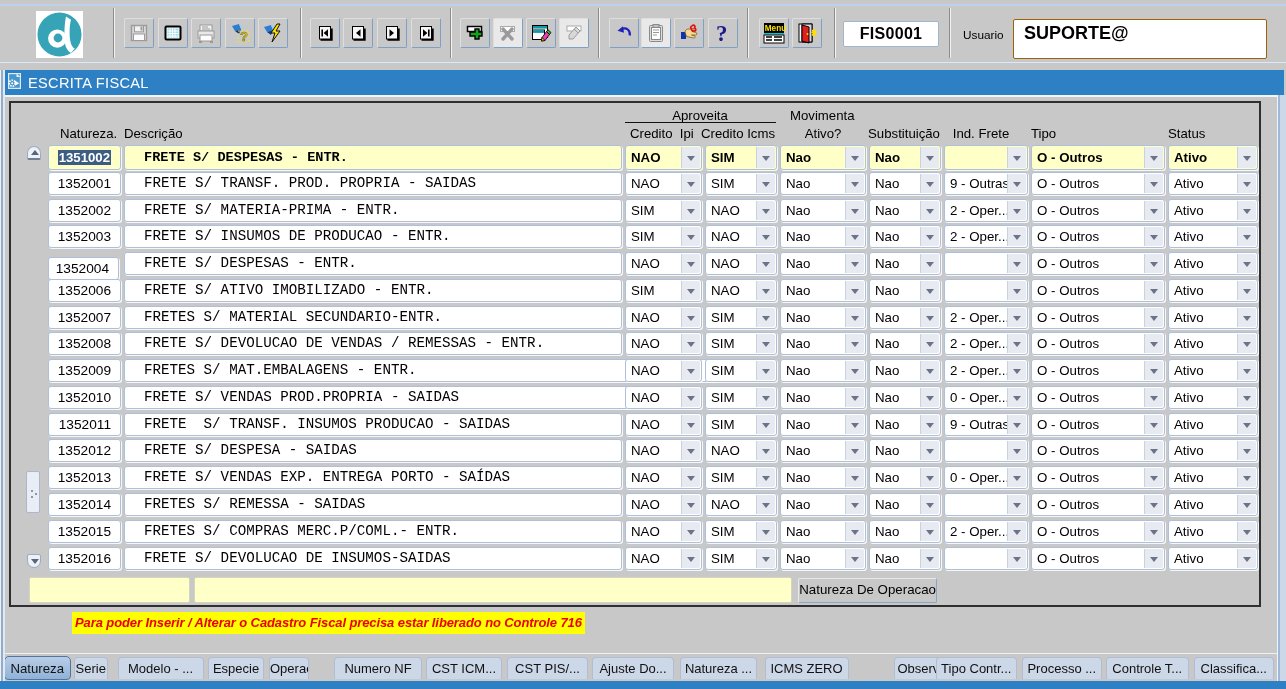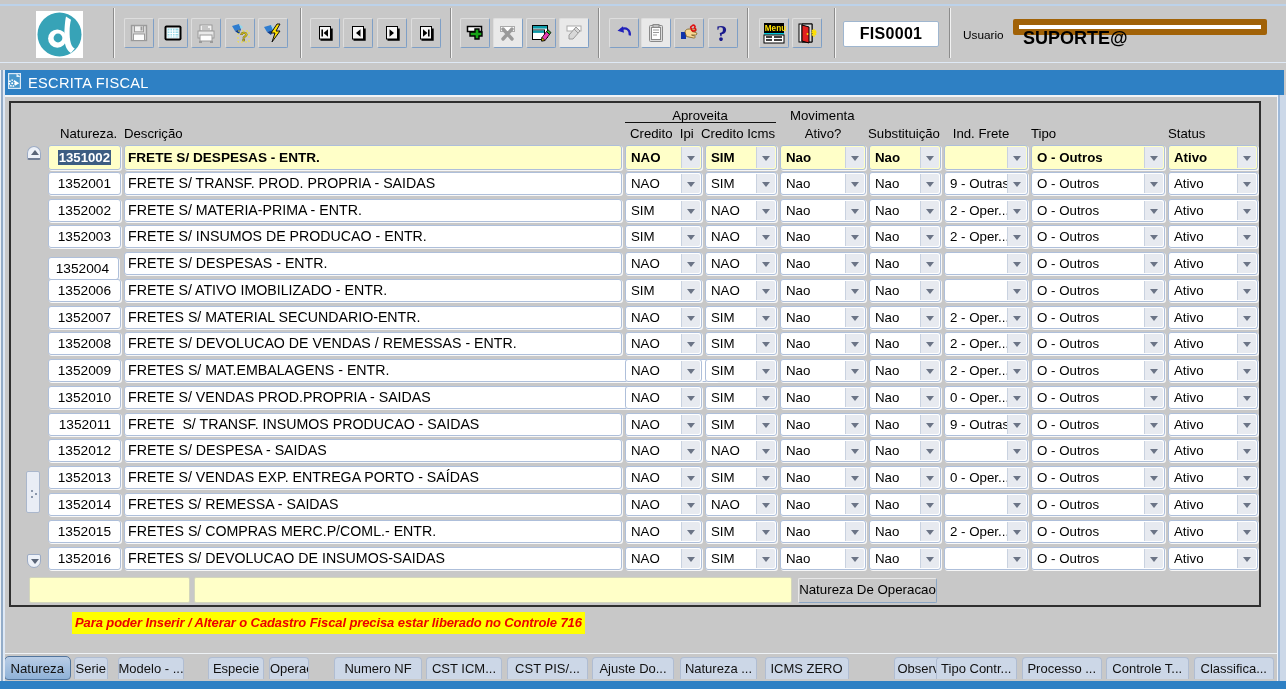--- a/index.html
+++ b/index.html
@@ -6,54 +6,54 @@
 .abs{position:absolute;}
 
 #topblue{left:0;top:4px;width:1286px;height:2px;background:#bcd2ea;}
 #toolbot{left:0;top:62px;width:1286px;height:1px;background:#dfe9f5;}
 .sep{top:8px;width:2px;height:50px;border-left:1px solid #8c8c8c;border-right:1px solid #f2f2f2;}
 .tbtn{top:18px;width:30px;height:30px;border:1px solid;border-color:#dedede #7e9fc6 #7e9fc6 #dedede;border-radius:2px;display:flex;align-items:center;justify-content:center;}
 .tbtn.lite{background:#e9e9e9;}
 #logo{left:36px;top:11px;width:47px;height:47px;background:#fff;display:flex;align-items:center;justify-content:center;}
 #fisbox{left:843px;top:21px;width:96px;height:26px;background:#fff;border:1px solid #9fb6cf;border-radius:2px;text-align:center;font-weight:bold;font-size:16px;line-height:24px;letter-spacing:.3px;}
 #usrlab{left:963px;top:28px;font-size:11.8px;color:#000;}
-#usrbox{left:1013px;top:19px;width:254px;height:16px;background:#fff;border:6px solid #a16207;border-radius:2px;font-weight:bold;font-size:18px;line-height:27px;padding-left:4px;letter-spacing:0;}
+#usrbox{left:1013px;top:19px;width:254px;height:40px;background:#fff;border:1px solid #a16207;border-radius:2px;font-weight:bold;font-size:18px;line-height:27px;padding-left:10px;letter-spacing:0;}
 
 #title{left:2px;top:70px;width:1282px;height:25px;background:#2e80c4;color:#fff;font-size:14.6px;letter-spacing:.3px;}
 #title .txt{position:absolute;left:26px;top:5px;}
 #title .ico{position:absolute;left:6px;top:3px;}
 #subline{left:2px;top:95px;width:1282px;height:2px;background:#f2f4f6;}
 
 #panel{left:9px;top:101px;width:1252px;height:506px;border:2px solid #2f2f2f;background:#c8c8c8;}
 
 .hlab{font-size:13.2px;color:#000;white-space:pre;}
 #apr-line{left:625px;top:122px;width:151px;height:1px;background:#111;}
 
 .cell{position:absolute;height:23px;background:#fff;border:1px solid #aebfda;border-radius:3px;box-shadow:1px 1px 0 rgba(255,255,255,.85);font-size:13.7px;color:#000;white-space:pre;overflow:hidden;line-height:21px;}
 .sel .cell{height:25px;background:#ffffc8;font-weight:bold;line-height:23px;}
 .cnat{text-align:right;padding-right:9px;}
-.cdesc{padding-left:3px;font-size:14.2px;}
+.cdesc{padding-left:19px;font-size:14.2px;font-family:Liberation Mono, monospace;}
 .sel .cdesc{font-size:13.6px;}
 .dd{padding-left:5px;padding-right:20px;font-size:13.3px;}
 .dd .arr{position:absolute;right:1px;top:1px;bottom:1px;width:19px;background:#e7eaf0;border-left:1px solid #c9d2e0;border-radius:0 2px 2px 0;}
 .dd .arr:after{content:"";position:absolute;left:5px;top:8px;border-left:4.5px solid transparent;border-right:4.5px solid transparent;border-top:5px solid #6b7486;}
 .sel .dd .arr:after{top:9px;}
 #natsel{background:#3c5c82;color:#fff;padding:0 1px;font-size:13.2px;}
 
 .sw{position:absolute;left:27px;width:14px;background:#edf1f8;border:1px solid #9cabc4;}
 .sw:after{content:"";position:absolute;left:2.5px;border-left:4px solid transparent;border-right:4px solid transparent;}
 #swup{top:146px;height:14px;border-radius:7px 7px 2px 2px;border-bottom:2px solid #707d94;}
 #swup:after{top:3px;border-bottom:5px solid #5a6578;}
 #swdn{top:554px;height:14px;border-radius:2px 2px 7px 7px;}
 #swdn:after{top:4px;border-top:5px solid #5a6578;}
 #swth{position:absolute;left:26px;top:471px;width:14px;height:42px;background:#e9edf5;border:1px solid #aab7cc;border-radius:2px;}
 #swth i{position:absolute;width:2px;height:2px;background:#8a96ab;}
 
 .ybox{position:absolute;top:577px;height:26px;background:#ffffc8;border:1px solid #d3d6bd;border-radius:2px;}
-#ndo{left:798px;top:578px;width:139px;height:25px;background:#c8c8c8;border:1px solid;border-color:#e8e8e8 #8ba6c4 #8ba6c4 #e8e8e8;border-radius:2px;font-size:13.3px;text-align:center;line-height:22px;}
+#ndo{left:798px;top:578px;width:139px;height:25px;background:#c8c8c8;border:1px solid;border-color:#e8e8e8 #8ba6c4 #8ba6c4 #e8e8e8;border-radius:2px;font-size:13.3px;text-align:right;line-height:22px;}
 #warn{left:72px;top:612px;background:#ffff00;color:#ec0000;font-weight:bold;font-style:italic;font-size:13px;padding:3px 3px 4px 3px;letter-spacing:-0.1px;}
 
 #tabsline{left:0;top:653px;width:1286px;height:1px;background:#eef2f6;}
 .tab{top:657px;height:22px;background:#ccd7e7;border:1px solid #b0bdd2;border-bottom:none;border-radius:4px 4px 0 0;font-size:13px;color:#111;line-height:21px;white-space:nowrap;text-align:center;overflow:hidden;}
 .tab.act{top:656px;height:24px;background:linear-gradient(#b9cde6,#8fb2d8);border:1px solid #53759c;border-radius:5px 5px 4px 4px;line-height:23px;font-size:13.2px;}
 #botblue{left:0;top:681px;width:1286px;height:8px;background:#2e80c4;}
 </style></head><body>
 <div class="abs" id="topblue"></div>
 <div class="abs" id="toolbot"></div>
 <div class="abs sep" style="left:113px"></div>
@@ -413,37 +413,37 @@
 <div class="cell dd" style="left:625px;top:520px;width:77px">NAO<span class="arr"></span></div>
 <div class="cell dd" style="left:705px;top:520px;width:72px">SIM<span class="arr"></span></div>
 <div class="cell dd" style="left:780px;top:520px;width:86px">Nao<span class="arr"></span></div>
 <div class="cell dd" style="left:869px;top:520px;width:72px">Nao<span class="arr"></span></div>
 <div class="cell dd" style="left:944px;top:520px;width:84px">2 - Oper...<span class="arr"></span></div>
 <div class="cell dd" style="left:1031px;top:520px;width:134px">O - Outros<span class="arr"></span></div>
 <div class="cell dd" style="left:1168px;top:520px;width:90px">Ativo<span class="arr"></span></div>
 </div>
 <div class="row">
 <div class="cell cnat" style="left:48px;top:547px;width:73px">1352016</div>
-<div class="cell cdesc" style="left:124px;top:547px;width:498px">FRETES S/ DEVOLUCAO DE INSUMOS-SAIDAS</div>
+<div class="cell cdesc" style="left:124px;top:547px;width:498px">FRETE S/ DEVOLUCAO DE INSUMOS-SAIDAS</div>
 <div class="cell dd" style="left:625px;top:547px;width:77px">NAO<span class="arr"></span></div>
 <div class="cell dd" style="left:705px;top:547px;width:72px">SIM<span class="arr"></span></div>
 <div class="cell dd" style="left:780px;top:547px;width:86px">Nao<span class="arr"></span></div>
 <div class="cell dd" style="left:869px;top:547px;width:72px">Nao<span class="arr"></span></div>
 <div class="cell dd" style="left:944px;top:547px;width:84px"><span class="arr"></span></div>
 <div class="cell dd" style="left:1031px;top:547px;width:134px">O - Outros<span class="arr"></span></div>
 <div class="cell dd" style="left:1168px;top:547px;width:90px">Ativo<span class="arr"></span></div>
 </div>
 <div class="ybox" style="left:29px;width:161px"></div>
 <div class="ybox" style="left:194px;width:598px"></div>
 <div class="abs" id="ndo">Natureza De Operacao</div>
 <div class="abs" id="warn">Para poder Inserir / Alterar o Cadastro Fiscal precisa estar liberado no Controle 716</div>
 <div class="abs" id="tabsline"></div>
 <div class="abs tab act" style="left:4px;width:66.5px">Natureza</div>
 <div class="abs tab" style="left:73.5px;width:34.5px">Serie</div>
-<div class="abs tab" style="left:117.5px;width:66px">Modelo - ...</div>
+<div class="abs tab" style="left:117.5px;width:86px">Modelo - ...</div>
 <div class="abs tab" style="left:208px;width:56px">Especie</div>
 <div class="abs tab" style="left:269px;width:40px">Operacao</div>
 <div class="abs tab" style="left:334px;width:88px">Numero NF</div>
 <div class="abs tab" style="left:426px;width:76px">CST ICM...</div>
 <div class="abs tab" style="left:507px;width:81px">CST PIS/...</div>
 <div class="abs tab" style="left:592px;width:82px">Ajuste Do...</div>
 <div class="abs tab" style="left:680px;width:77px">Natureza ...</div>
 <div class="abs tab" style="left:764.5px;width:84px">ICMS ZERO</div>
 <div class="abs tab" style="left:894px;width:77px">Observacao</div>
 <div class="abs tab" style="left:935.5px;width:81.5px">Tipo Contr...</div>

